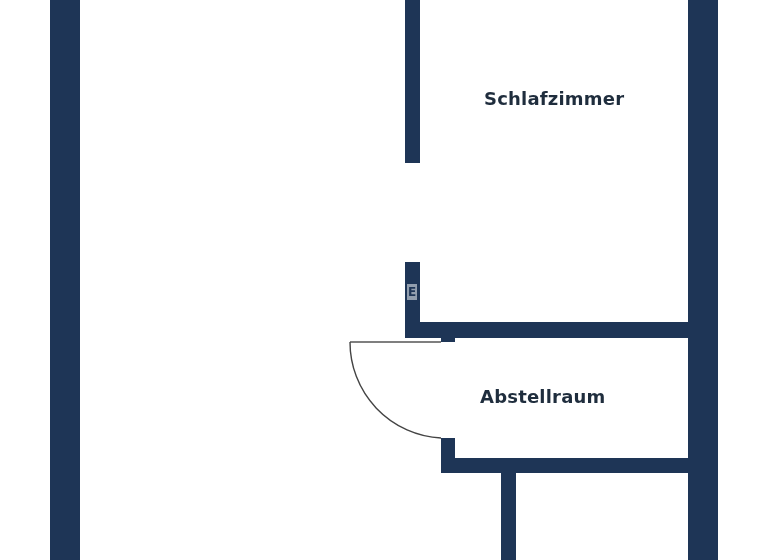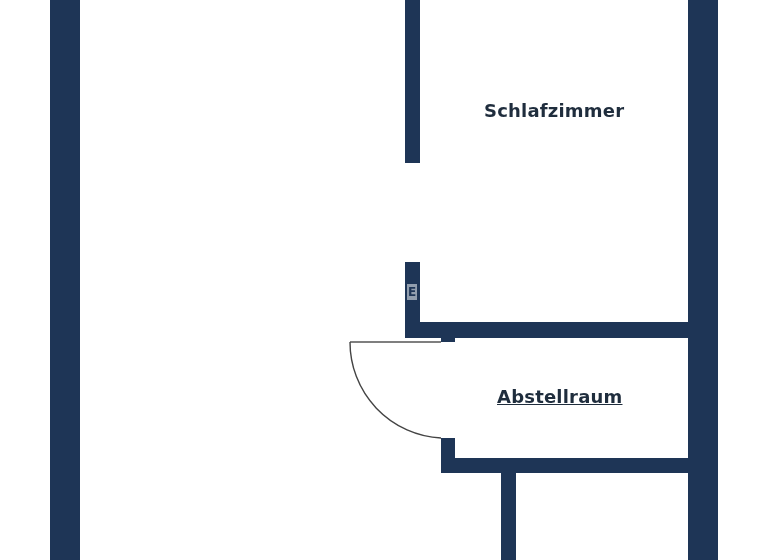--- a/index.html
+++ b/index.html
@@ -74,16 +74,16 @@
 
   <div class="wall" style="left:501px; top:473px; width:15px; height:87px;"></div>
 
   <div class="watermark">E</div>
 
   <svg class="door" viewBox="0 0 768 560" xmlns="http://www.w3.org/2000/svg">
     <line x1="350" y1="342" x2="441" y2="342" stroke="#555555" stroke-width="1.4"></line>
     <path d="M 350 342 A 96 96 0 0 0 441 438" fill="none" stroke="#444444" stroke-width="1.4"></path>
   </svg>
 
-  <div class="room-label" style="left:484px; top:100px;">Schlafzimmer</div>
-  <div class="room-label" style="left:497px; top:386px;text-decoration:underline;">Abstellraum</div>
+  <div class="room-label" style="left:484px; top:88px;">Schlafzimmer</div>
+  <div class="room-label" style="left:480px; top:386px;">Abstellraum</div>
 
 </div>
 
 </body></html>

